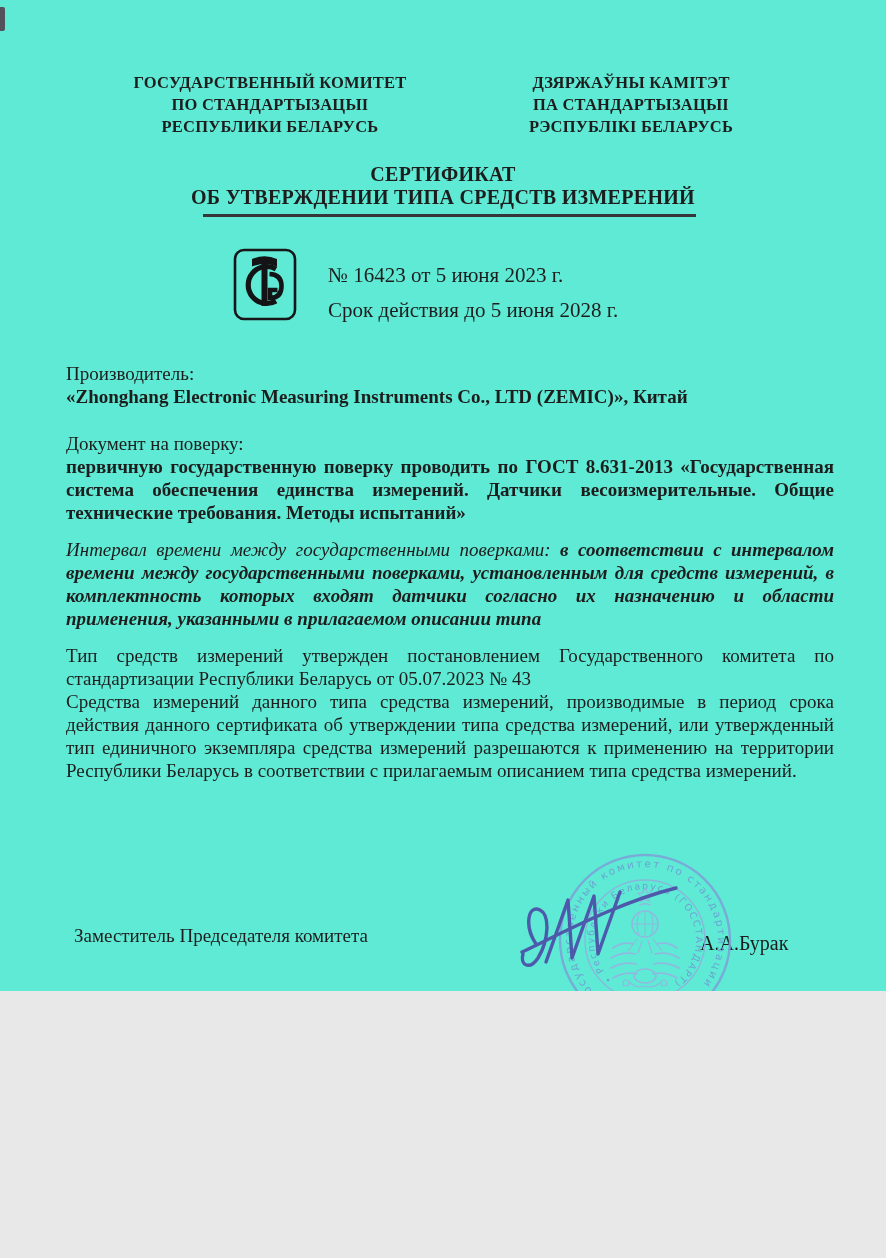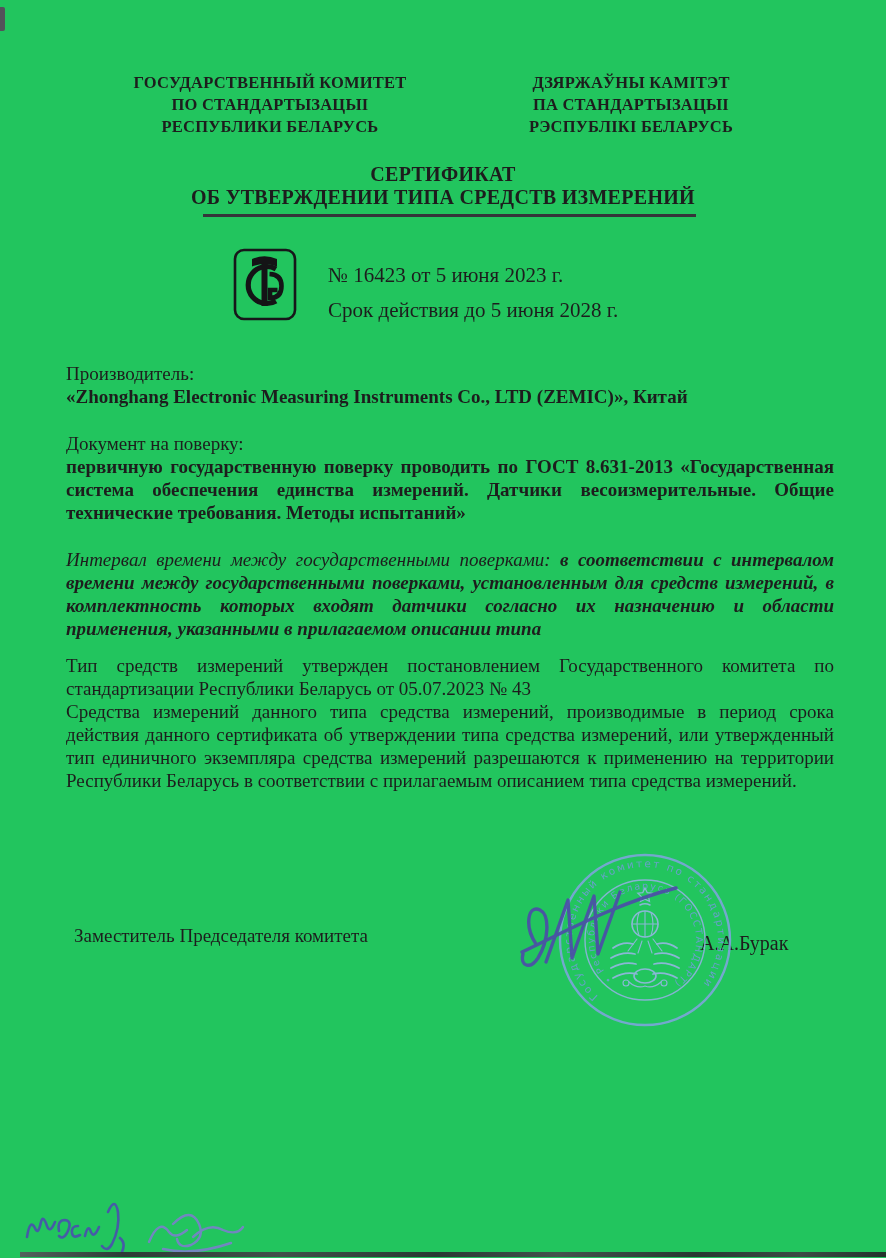--- a/index.html
+++ b/index.html
@@ -1,20 +1,20 @@
 <!DOCTYPE html>
 <html><head>
 <meta charset="utf-8">
 <style>
   html,body { margin:0; padding:0; background:#e8e8e8; }
   .page {
     position:relative;
-    width:886px; height:1258px;
+    width:886px; height:991px;
     margin:0 auto;
-    background:#22c55e;
+    background:#5eead4;
     overflow:hidden;
     font-family:"Liberation Serif", serif;
     color:#1d1d1d;
   }
 
   
   .corner-mark { position:absolute; left:0; top:7px; width:5px; height:24px; background:#53525a; border-radius:0 2px 2px 0; }
   .scan-strip {
     position:absolute; left:20px; top:1252px; width:866px; height:5px;
     background:linear-gradient(90deg,#58565c 0%,#2e2d31 12%,#454348 30%,#2a292d 48%,#48464b 62%,#29282c 78%,#3f3d42 90%,#232226 100%);
@@ -33,21 +33,21 @@
   
   .stb-logo { position:absolute; left:233px; top:248px; width:64px; height:73px; }
   .cert-meta { position:absolute; left:328px; top:261px; font-size:21px; line-height:28px; }
   .cert-meta .m2 { margin-top:7px; }
 
   
   .body-text { position:absolute; left:66px; top:362px; width:768px; font-size:19px; line-height:23px; text-align:justify; }
   .body-text p { margin:0; }
   .b { font-weight:bold; }
   .sec-a { margin-bottom:24px; }
-  .sec-b { margin-bottom:24px; }
+  .sec-b { margin-bottom:14px; }
   .sec-c { margin-bottom:14px;font-style:italic; }
 
   
   .sig-position { position:absolute; left:74px; top:925px; font-size:19px; }
   .sig-name     { position:absolute; left:700px; top:932px; font-size:20px; }
 
   
   .stamp   { position:absolute; left:557px; top:852px; width:176px; height:176px; }
   .ink-sig { position:absolute; left:516px; top:866px; width:168px; height:132px; }
   .hw1 { position:absolute; left:22px;  top:1192px; width:128px; height:64px; }

